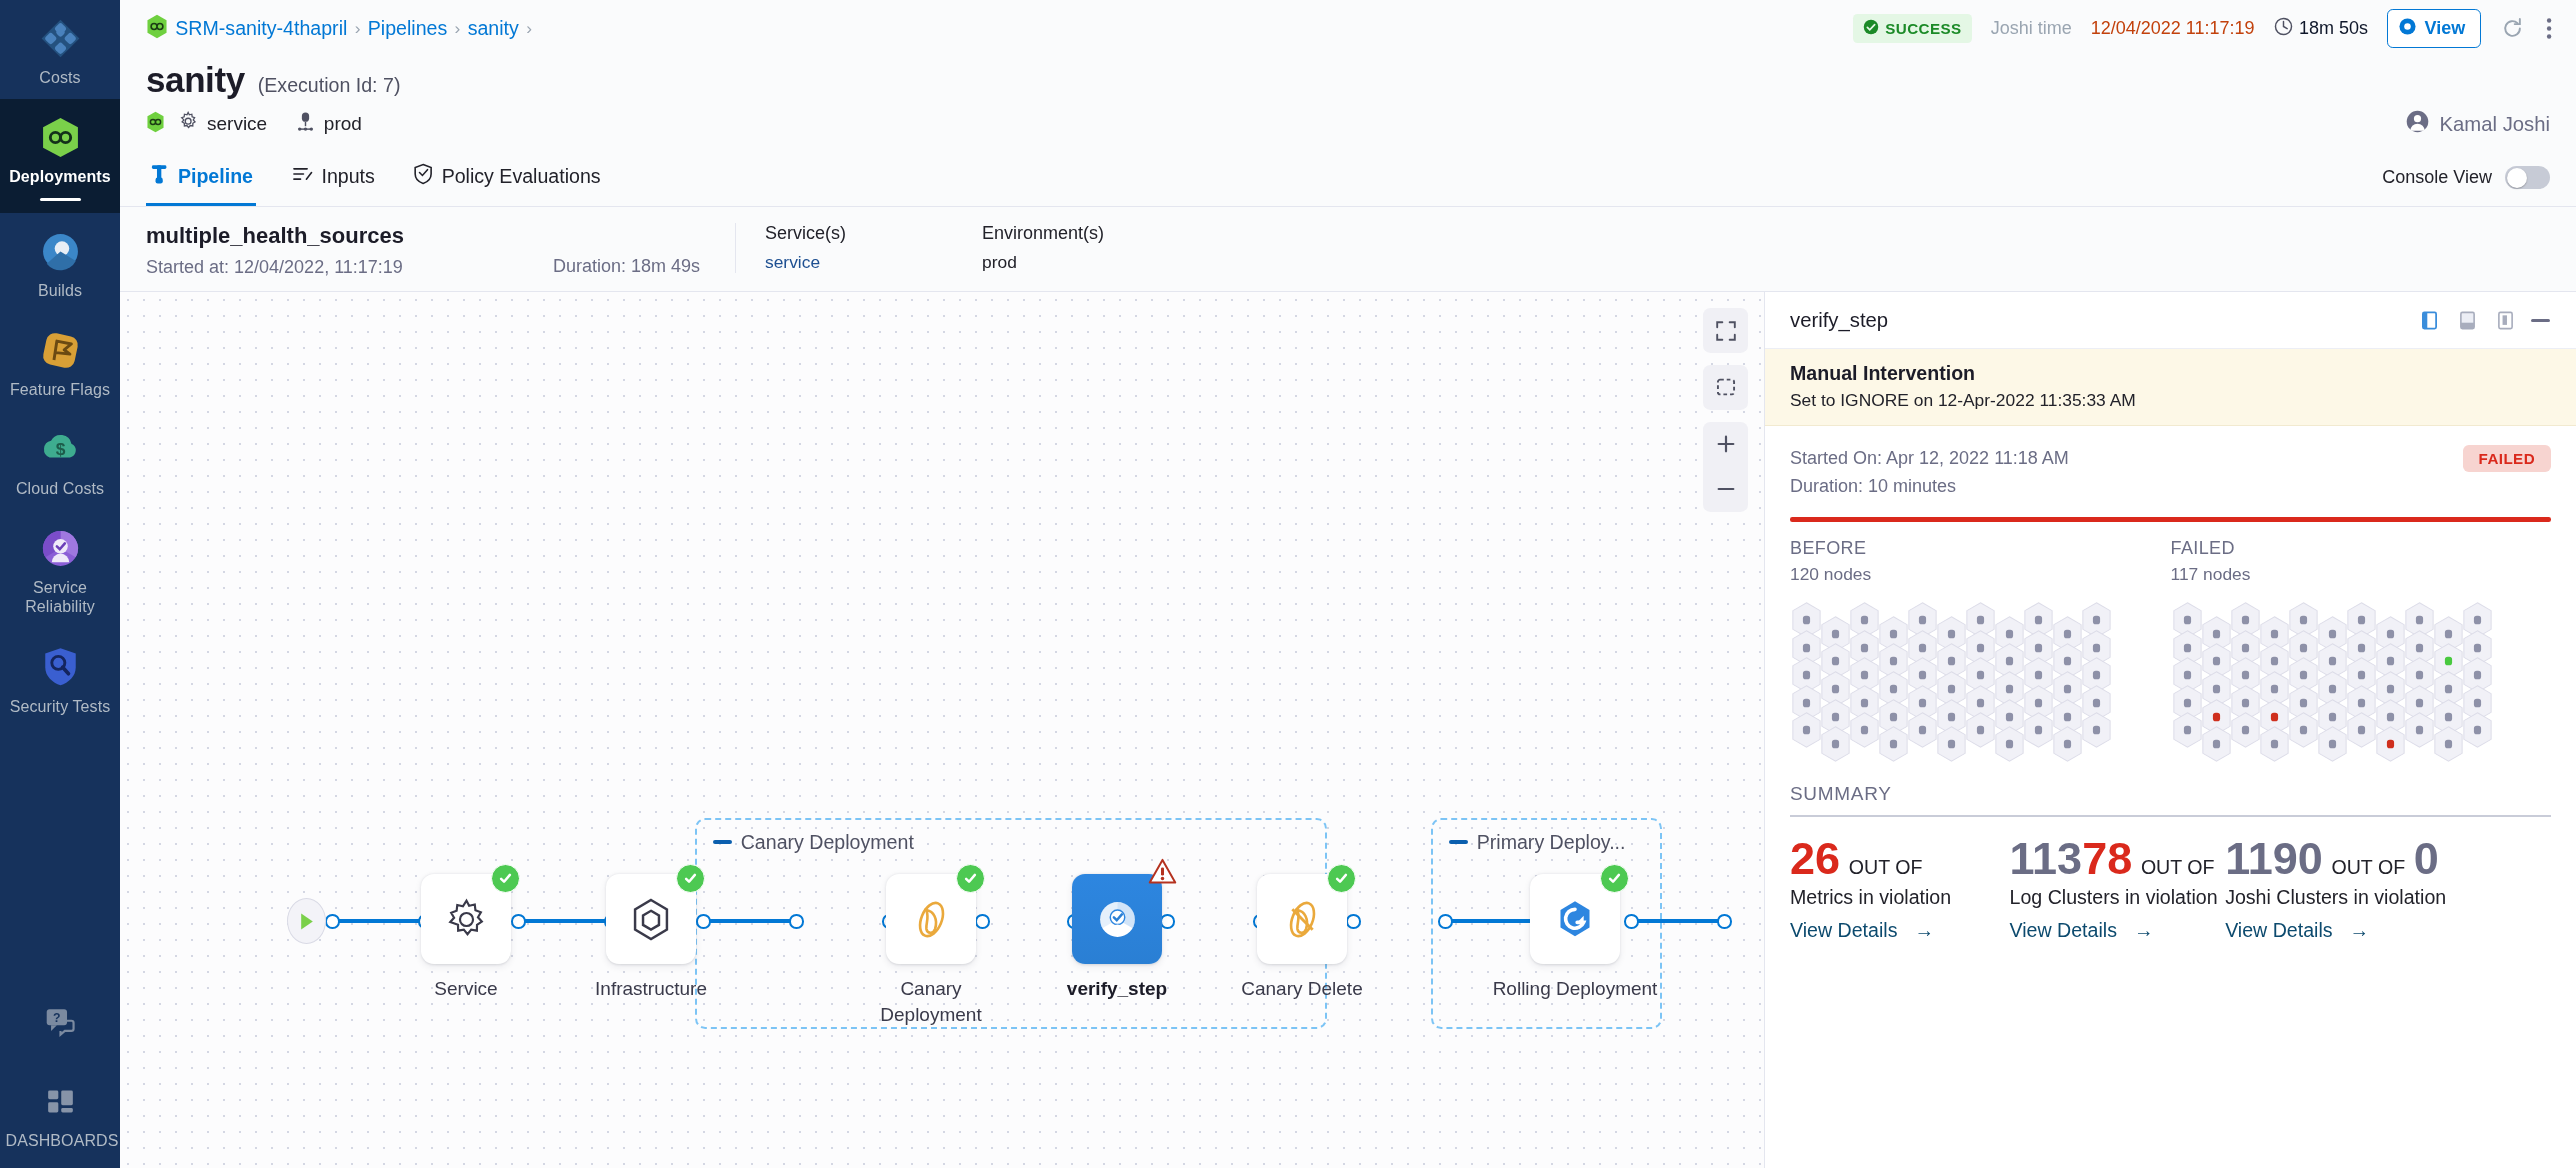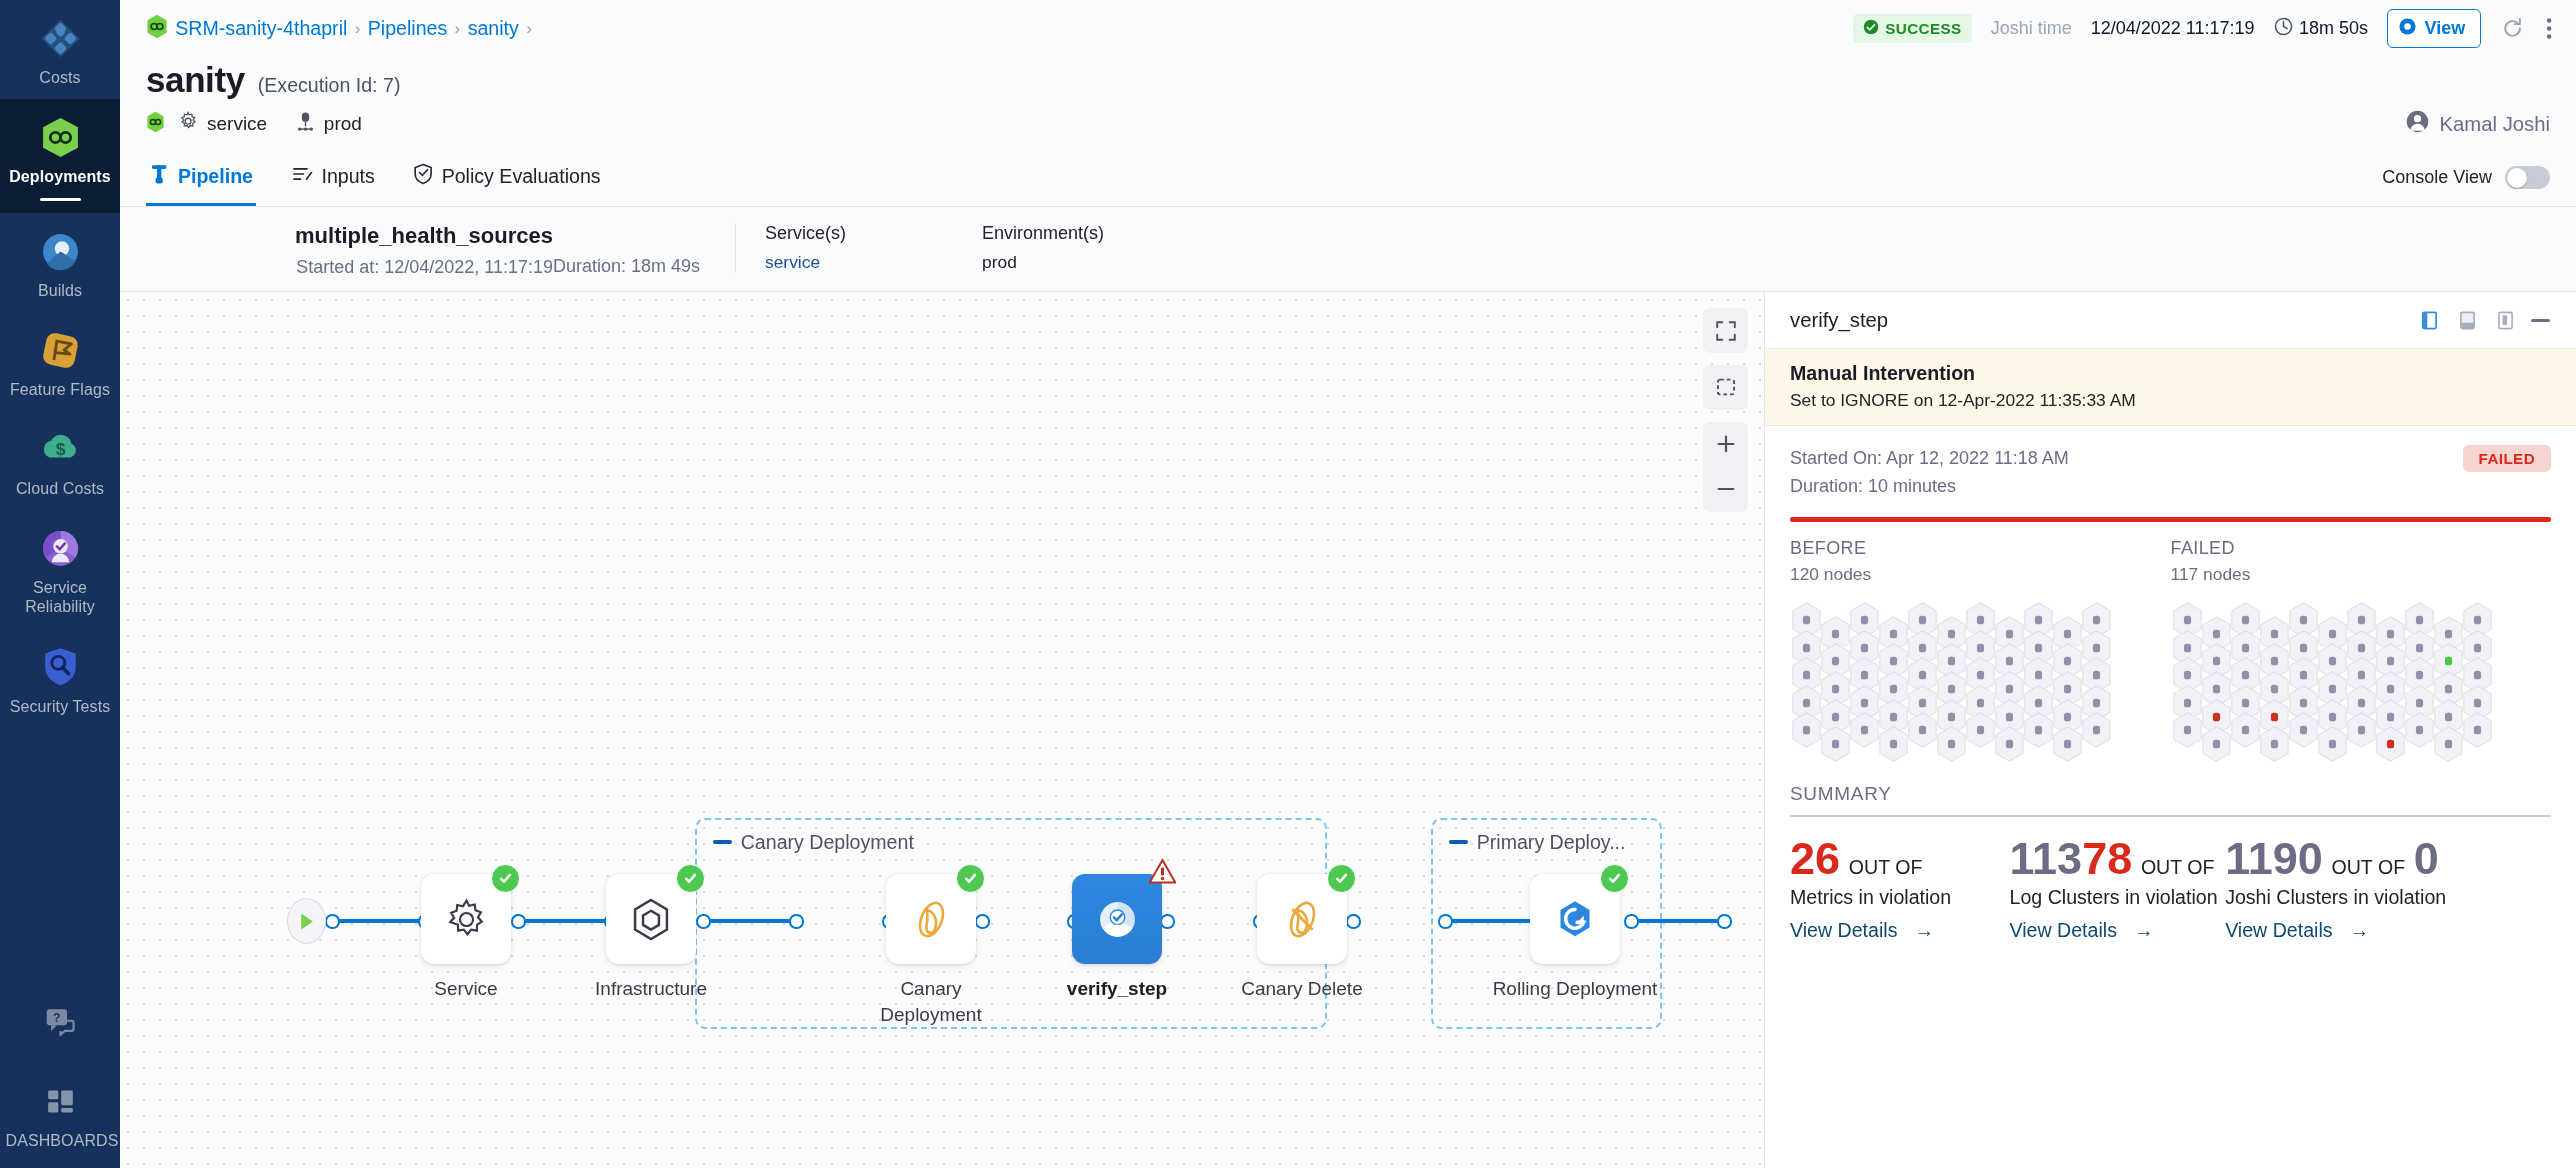--- a/index.html
+++ b/index.html
@@ -50,21 +50,21 @@
   .crumbs { display:flex; align-items:center; gap:7.3px; font-size:19.6px; }
   .crumb-link { color:#0278d5; cursor:pointer; }
   .crumb-sep { color:#9aa5b1; font-size:17.4px; }
   .top-right { margin-left:auto; display:flex; align-items:center; gap:19px; }
   .pill-success {
     background:#e4f7e5; color:#1b8a27; font-weight:bold;
     font-size:15.2px; letter-spacing:0.4px; border-radius:4.4px;
     padding:5.1px 10.2px; display:flex; align-items:center; gap:6.5px;
   }
   .lbl-muted { color:#9aa5b1; font-size:18px; }
-  .lbl-strong { color:#0f172a; font-size:18px; }
+  .lbl-strong { color:#c2410c; font-size:18px; }
   .dur { display:flex; align-items:center; gap:6.5px; color:#0f172a; font-size:18px; }
   .view-btn {
     border:1.5px solid #0278d5; color:#0278d5; border-radius:5.8px;
     padding:6.5px 14.5px 6.5px 10.2px; display:flex; align-items:center; gap:7.3px;
     font-size:18px; font-weight:bold; background:#ffffff; cursor:pointer;
   }
   .icon-btn { cursor:pointer; display:flex; align-items:center; }
 
   
   .titlebar { padding:2.9px 26px 0 26px; }
@@ -94,21 +94,21 @@
     width:45px; height:23px; border-radius:11.6px; background:#c7cbd6;
     position:relative; cursor:pointer;
   }
   .toggle .knob {
     position:absolute; top:1.5px; left:1.5px; width:20.3px; height:20.3px;
     border-radius:50%; background:#ffffff; box-shadow:0 0.7px 1.5px rgba(0,0,0,.3);
   }
 
   
   .stagebar { display:flex; align-items:flex-start; padding:16px 26px 13px 26px; gap:0; }
-  .sb-left { min-width:407px;text-align:right; }
+  .sb-left { min-width:407px; }
   .sb-name { font-size:22px; font-weight:bold; color:#1c1c28; }
   .sb-sub { font-size:18px; color:#6b6d85; margin-top:8.7px; }
   .sb-dur { font-size:18px; color:#6b6d85; padding-top:33px; min-width:182px; }
   .sb-col { padding-left:29px; min-width:218px; }
   .sb-col.sep { border-left:1.5px solid #e4e6ef; }
   .sb-col-h { font-size:18px; color:#22222a; }
   .sb-col-v { font-size:17.4px; color:#1d4f91; margin-top:8.7px; }
   .sb-col-v.plain { color:#22222a; }
 
   

